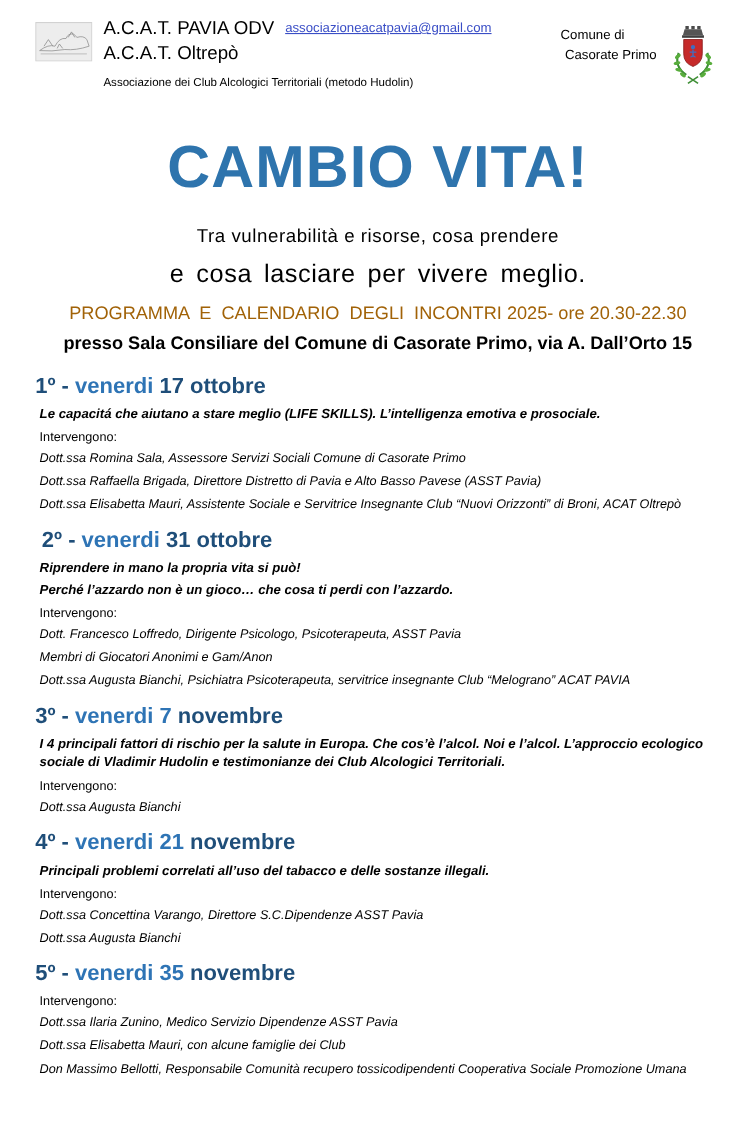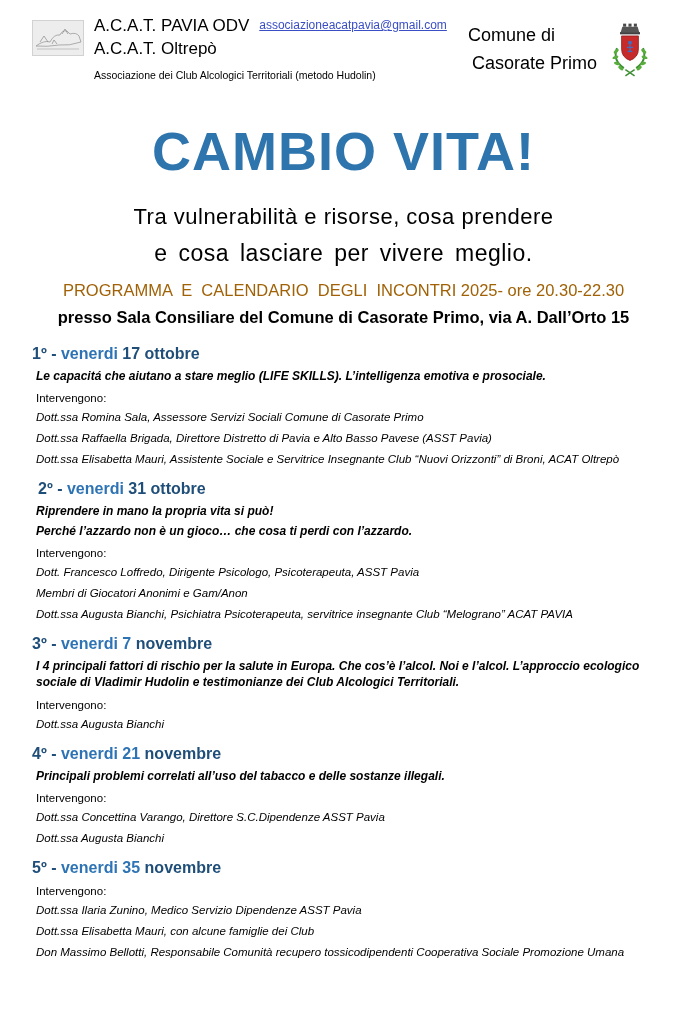--- a/index.html
+++ b/index.html
@@ -11,39 +11,39 @@
 
   
   .header { display:flex; justify-content:space-between; align-items:flex-start; }
   .header-left { display:flex; gap:10px; }
   .logo-sketch { margin-top:4px; }
   .org-line1 { font-size:17px; font-weight:normal; white-space:nowrap; }
   .org-email { font-size:12px; color:#3a4ec6; text-decoration:underline; margin-left:10px; vertical-align:2px; }
   .org-line2 { font-size:17px; margin-top:3px; }
   .org-tagline { font-size:10.5px; margin-top:10px; }
   .header-right { display:flex; gap:10px; margin-top:6px; margin-right:2px; }
-  .comune { font-size:18px; line-height:1.55; }
+  .comune { font-size:12px; line-height:1.55; }
   .comune .l2 { padding-left:4px; }
 
   
   .title {
     text-align:center; color:#2e74ad; font-size:54px; font-weight:bold;
     letter-spacing:1px; margin:34px 0 0 0;
   }
-  .subtitle { text-align:center; font-size:22px; margin-top:22px; letter-spacing:0.5px; }
+  .subtitle { text-align:center; font-size:17px; margin-top:22px; letter-spacing:0.5px; }
   .subtitle2 { text-align:center; font-size:23px; margin-top:10px; word-spacing:4px; letter-spacing:0.5px; }
   .program-line {
     text-align:center; color:#a16207; font-size:16.5px; margin-top:14px;
     white-space:pre-wrap;
   }
   .venue-line { text-align:center; font-size:16.5px; font-weight:bold; margin-top:8px; }
 
   
   .sessions { margin-top:18px; }
-  .session h2 { font-size:16px; font-weight:bold; margin:13px 0 5px 0; }
+  .session h2 { font-size:20px; font-weight:bold; margin:13px 0 5px 0; }
   .session.s2 h2 { margin-left:6px; }
   .hd { color:#1f4e79; }
   .hl { color:#2e74b5; }
   .topic {
     font-size:12px; font-weight:bold; font-style:italic;
     margin:3px 0 3px 4px; line-height:1.35; padding-right:8px;
   }
   .inter { font-size:11.5px; margin:8px 0 2px 4px; }
   .speaker { font-size:11.5px; font-style:italic; margin:5px 0 0 4px; line-height:1.4; }
 </style>

